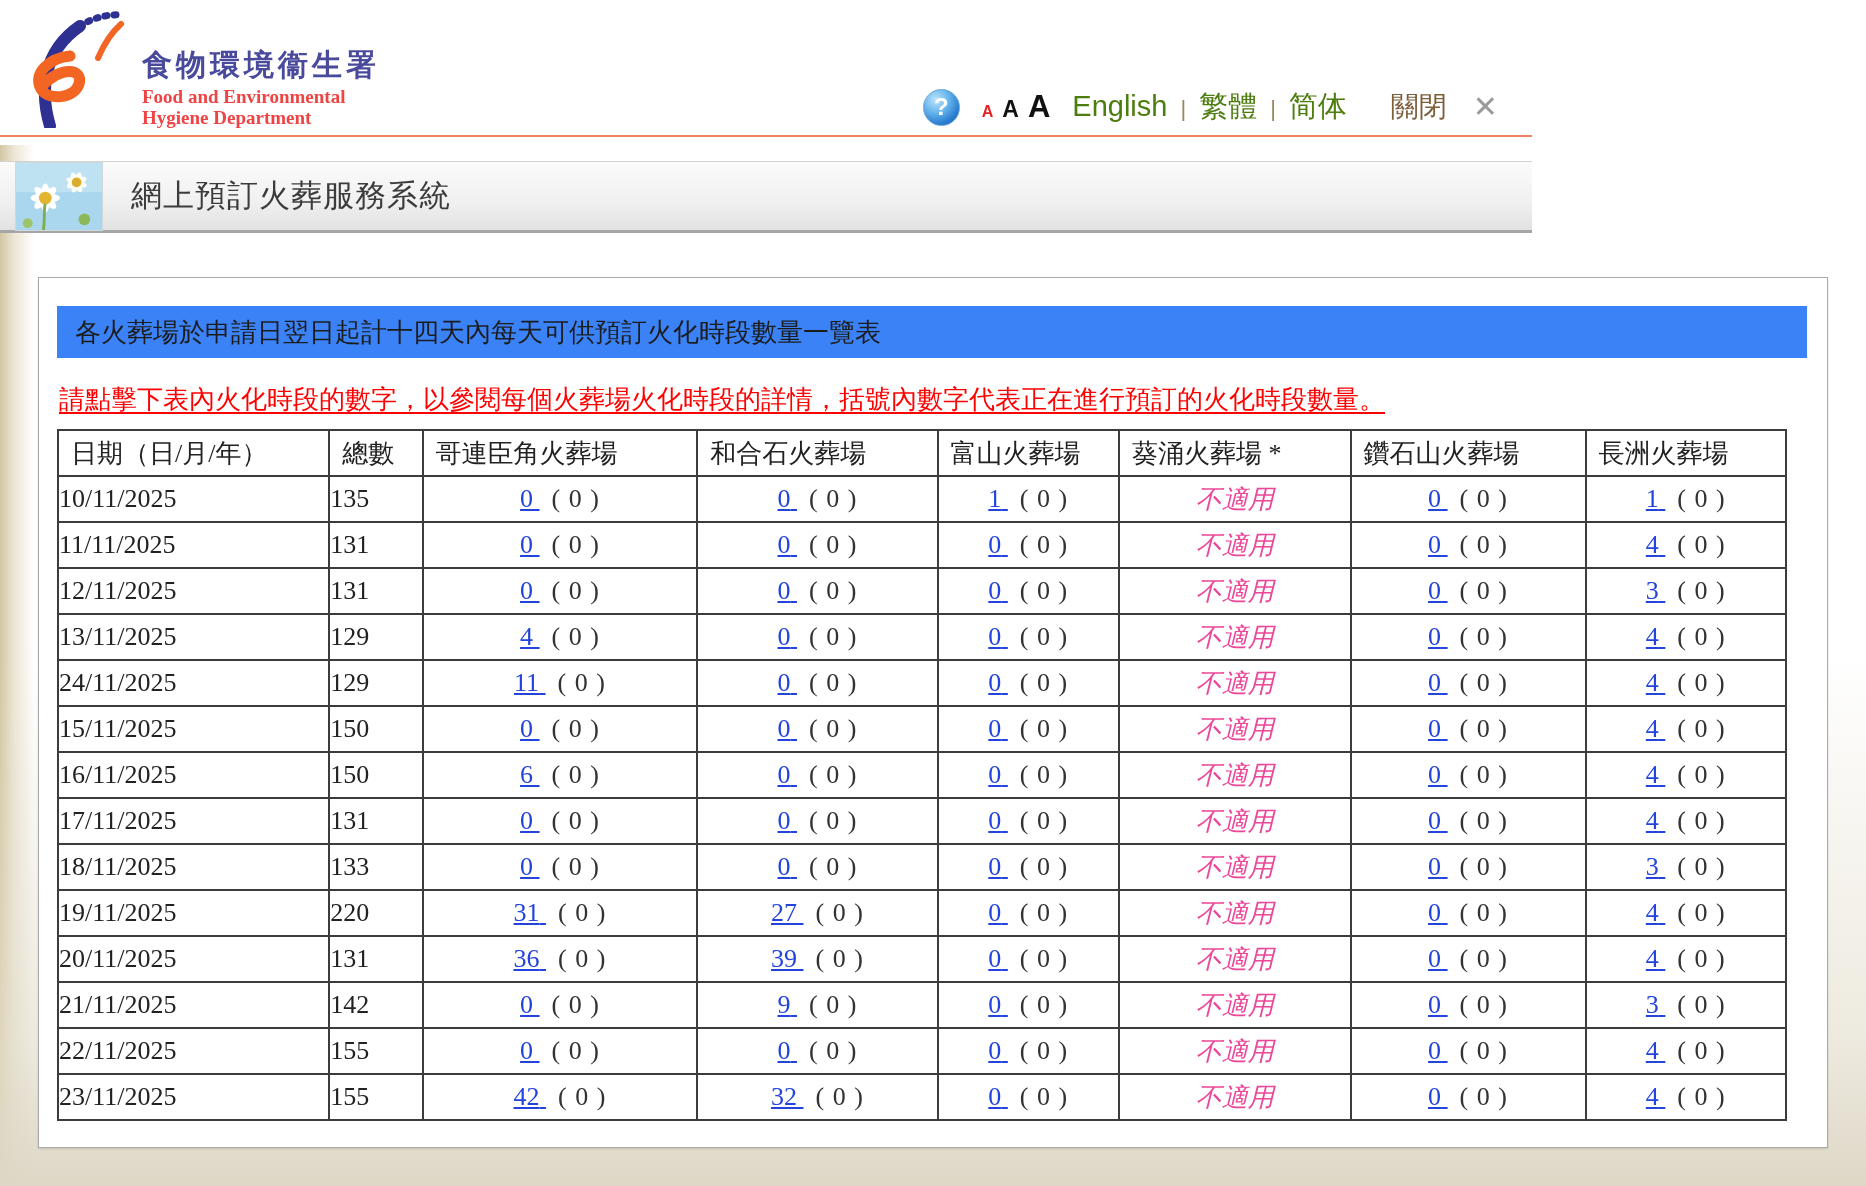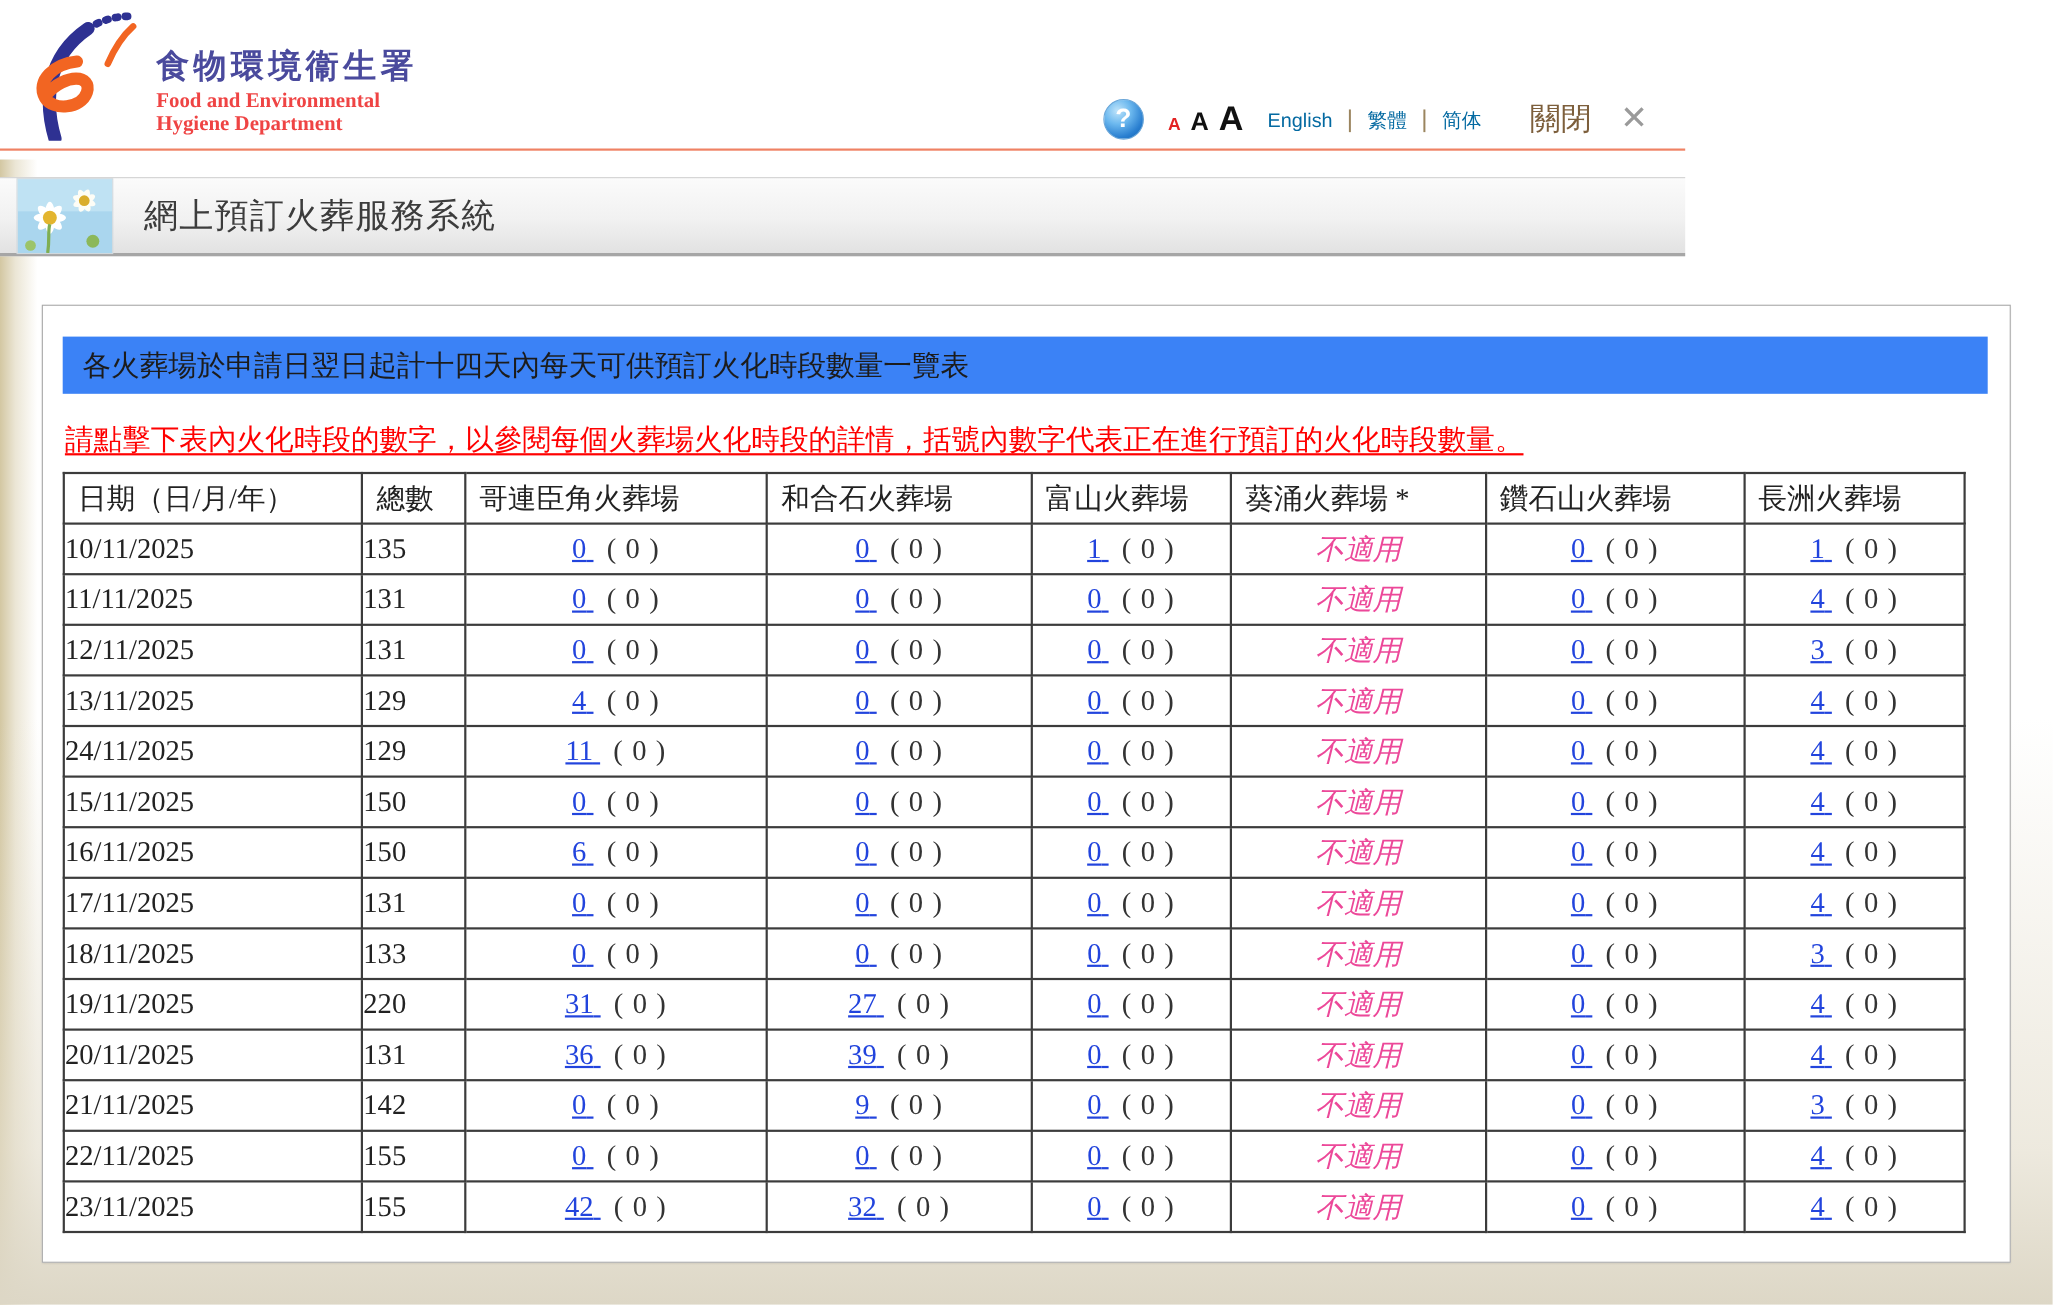--- a/index.html
+++ b/index.html
@@ -12,41 +12,41 @@
       linear-gradient(180deg, rgba(232,227,212,0) 55%, rgba(228,222,205,.65) 88%, #ddd7c6 100%),
       linear-gradient(90deg, #d3c7a2 0px, rgba(211,199,162,.45) 14px, rgba(255,255,255,0) 34px);
     overflow: hidden;
   }
 
   
   .top-bar { height: 145px; background: #ffffff; position: relative; }
   .top-inner { width: 1532px; height: 100%; position: relative; }
   .orange-line { position: absolute; left: 0; bottom: 8px; width: 1532px; height: 2px; background: #ef8264; }
 
-  .logo { position: absolute; left: 16px; top: 6px; display: flex; align-items: center; }
+  .logo { position: absolute; left: 16px; top: 6px; display: flex; align-items: flex-end; }
   .logo-mark { width: 122px; height: 122px; }
   .logo-text { margin-left: 4px; margin-top: 28px; }
   .logo-zh { font-size: 30px; letter-spacing: 4px; color: #4a4a9d; font-weight: bold; }
   .logo-en { font-size: 19px; line-height: 21px; color: #ef4444; font-weight: bold; font-family: "Liberation Serif", serif; }
 
   .controls { position: absolute; right: 34px; bottom: 18px; display: flex; align-items: center; white-space: nowrap; }
   .help-icon {
     width: 37px; height: 37px; border-radius: 50%;
     background: radial-gradient(circle at 34% 28%, #bfe4fa 0%, #6db9ef 35%, #2a7fd0 70%, #0c5eae 100%);
     color: #fff; font-family: "Liberation Sans", sans-serif; font-weight: bold;
     font-size: 24px; display: flex; align-items: center; justify-content: center;
     margin-right: 22px; cursor: pointer; border: 1px solid #6aa6d8;
   }
   .font-sizes { display: flex; align-items: baseline; margin-right: 22px; font-family: "Liberation Sans", sans-serif; }
   .fs-a { text-decoration: none; color: #111; font-weight: bold; cursor: pointer; }
   .fs-small { font-size: 16px; color: #e32222; margin-right: 9px; }
   .fs-medium { font-size: 23px; margin-right: 9px; }
   .fs-large { font-size: 31px; }
   .lang-group { display: flex; align-items: baseline; font-family: "Liberation Sans", sans-serif; }
-  .lang-link { color: #0369a1; text-decoration: none; font-size: 18px; cursor: pointer; }
+  .lang-link { color: #4d7c0f; text-decoration: none; font-size: 29px; cursor: pointer; }
   .lang-sep { color: #9b855f; font-size: 22px; margin: 0 13px; }
   .close-group { display: flex; align-items: center; margin-left: 44px; gap: 12px; }
   .close-link { color: #7d5f3c; text-decoration: none; font-size: 28px; cursor: pointer; }
   .close-x { color: #9a9a9a; font-family: "Liberation Sans", sans-serif; font-size: 30px; margin-left: 14px; cursor: pointer; line-height: 1; }
 
   
   .band-row { height: 72px; background: #ffffff; }
   .band {
     width: 1532px; height: 100%;
     background: linear-gradient(180deg, #fbfbfb 0%, #f1f1f1 55%, #e2e2e2 100%);

